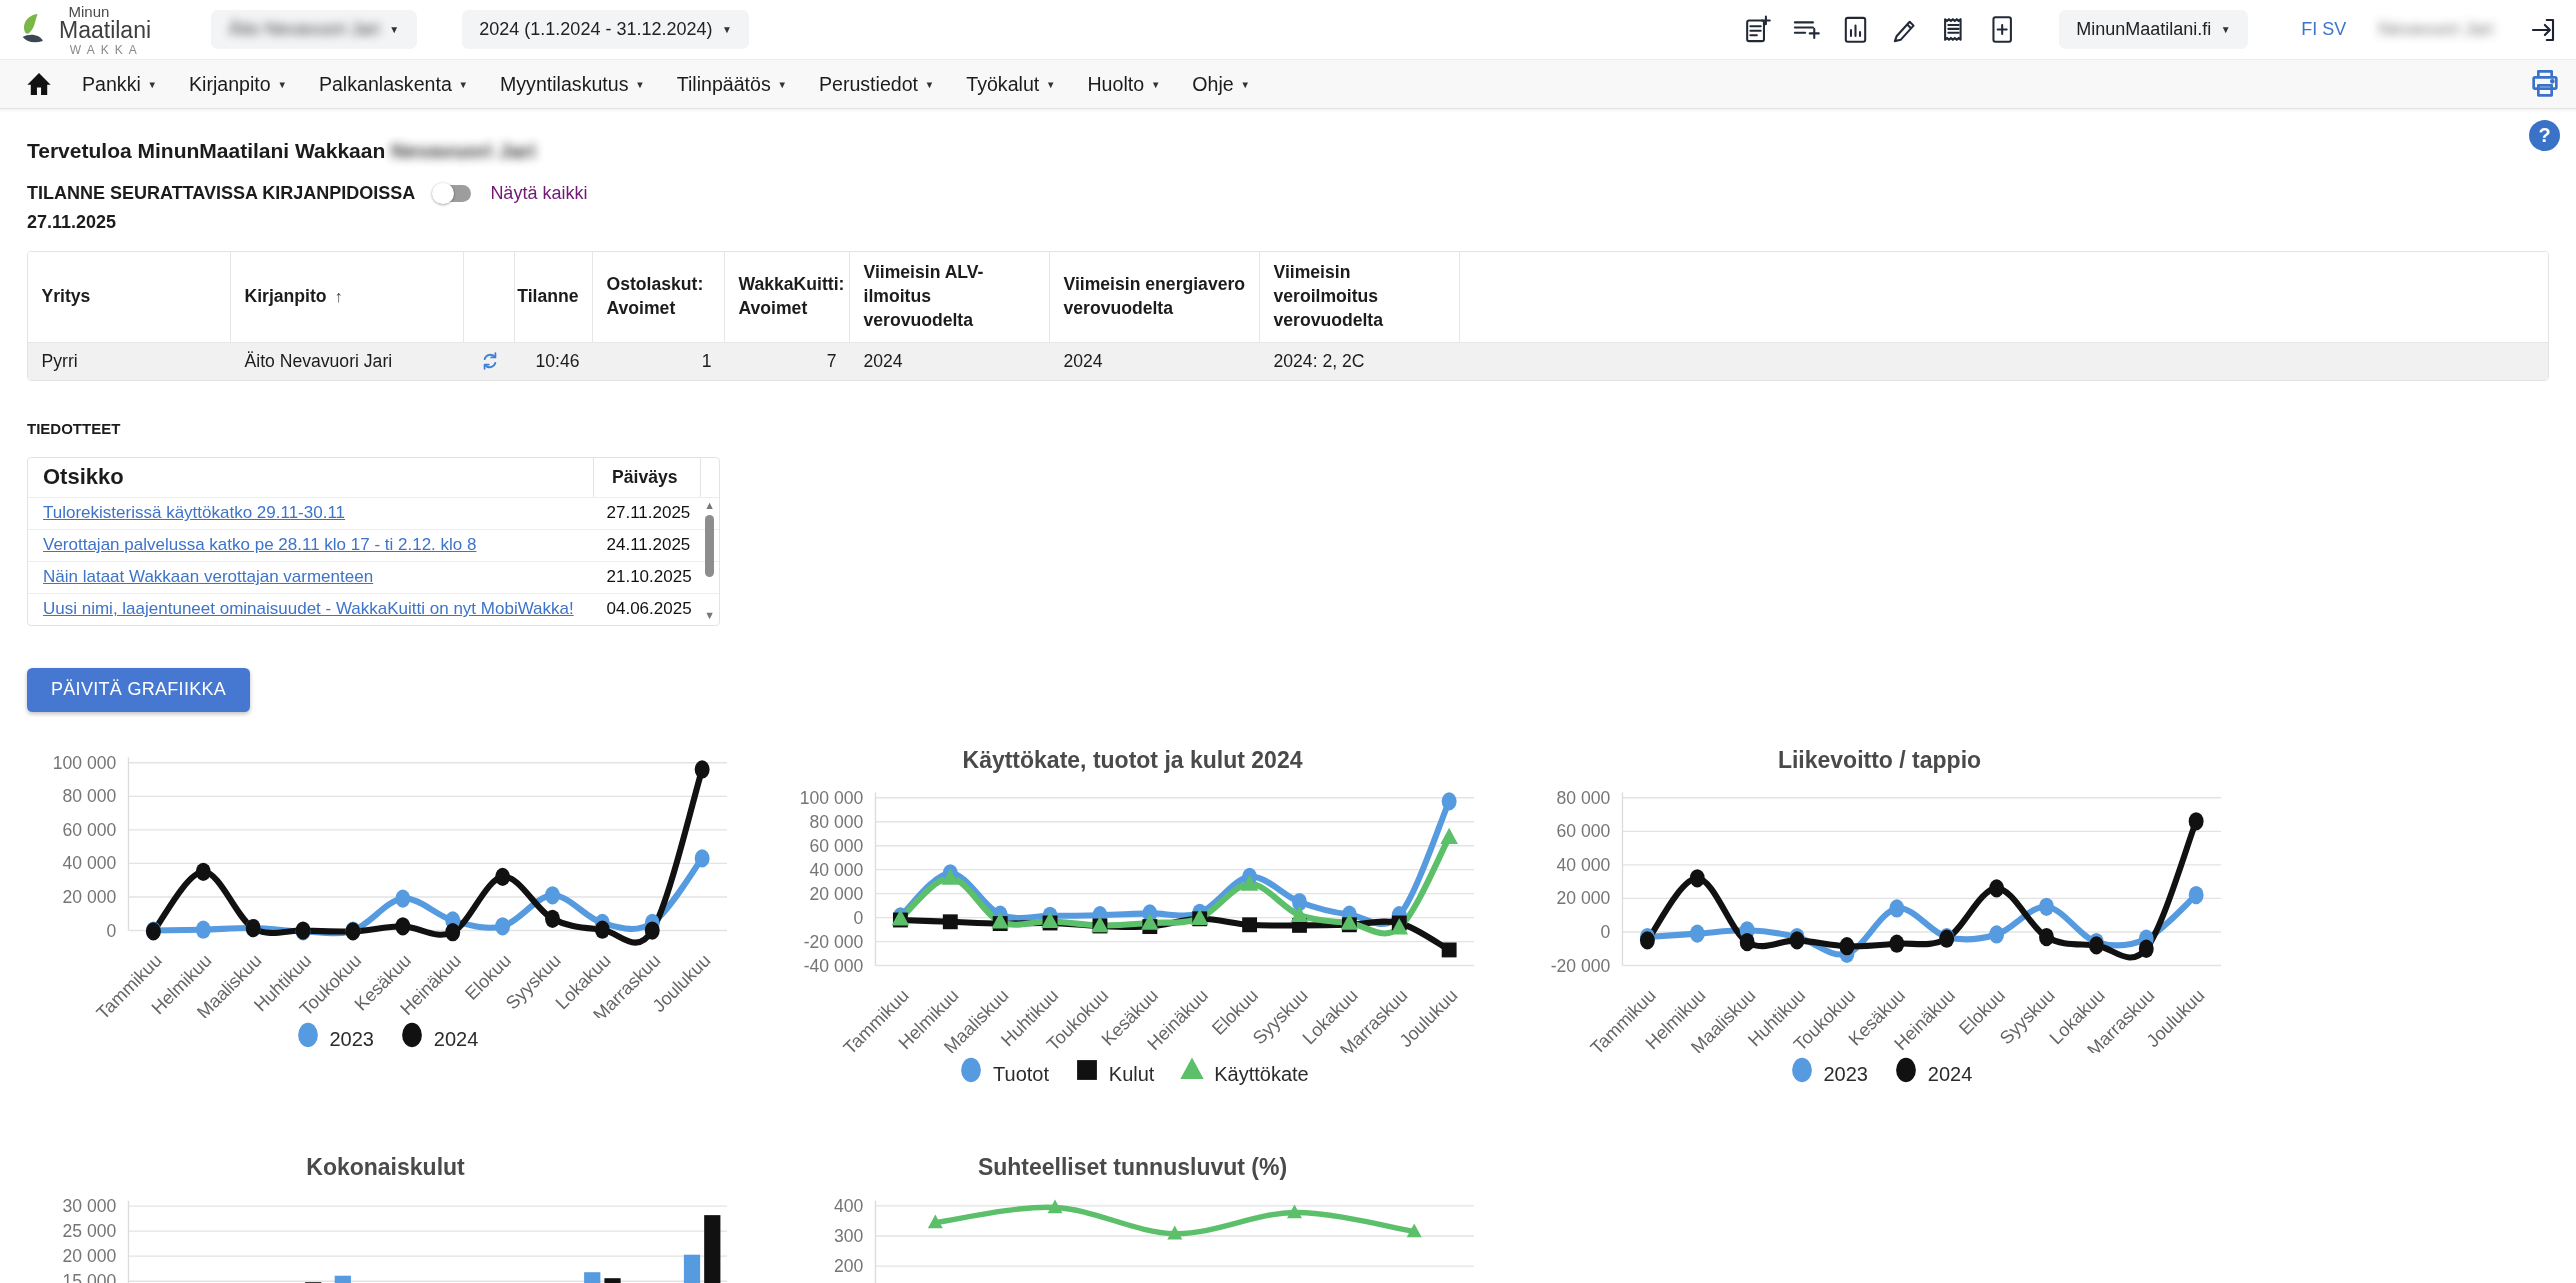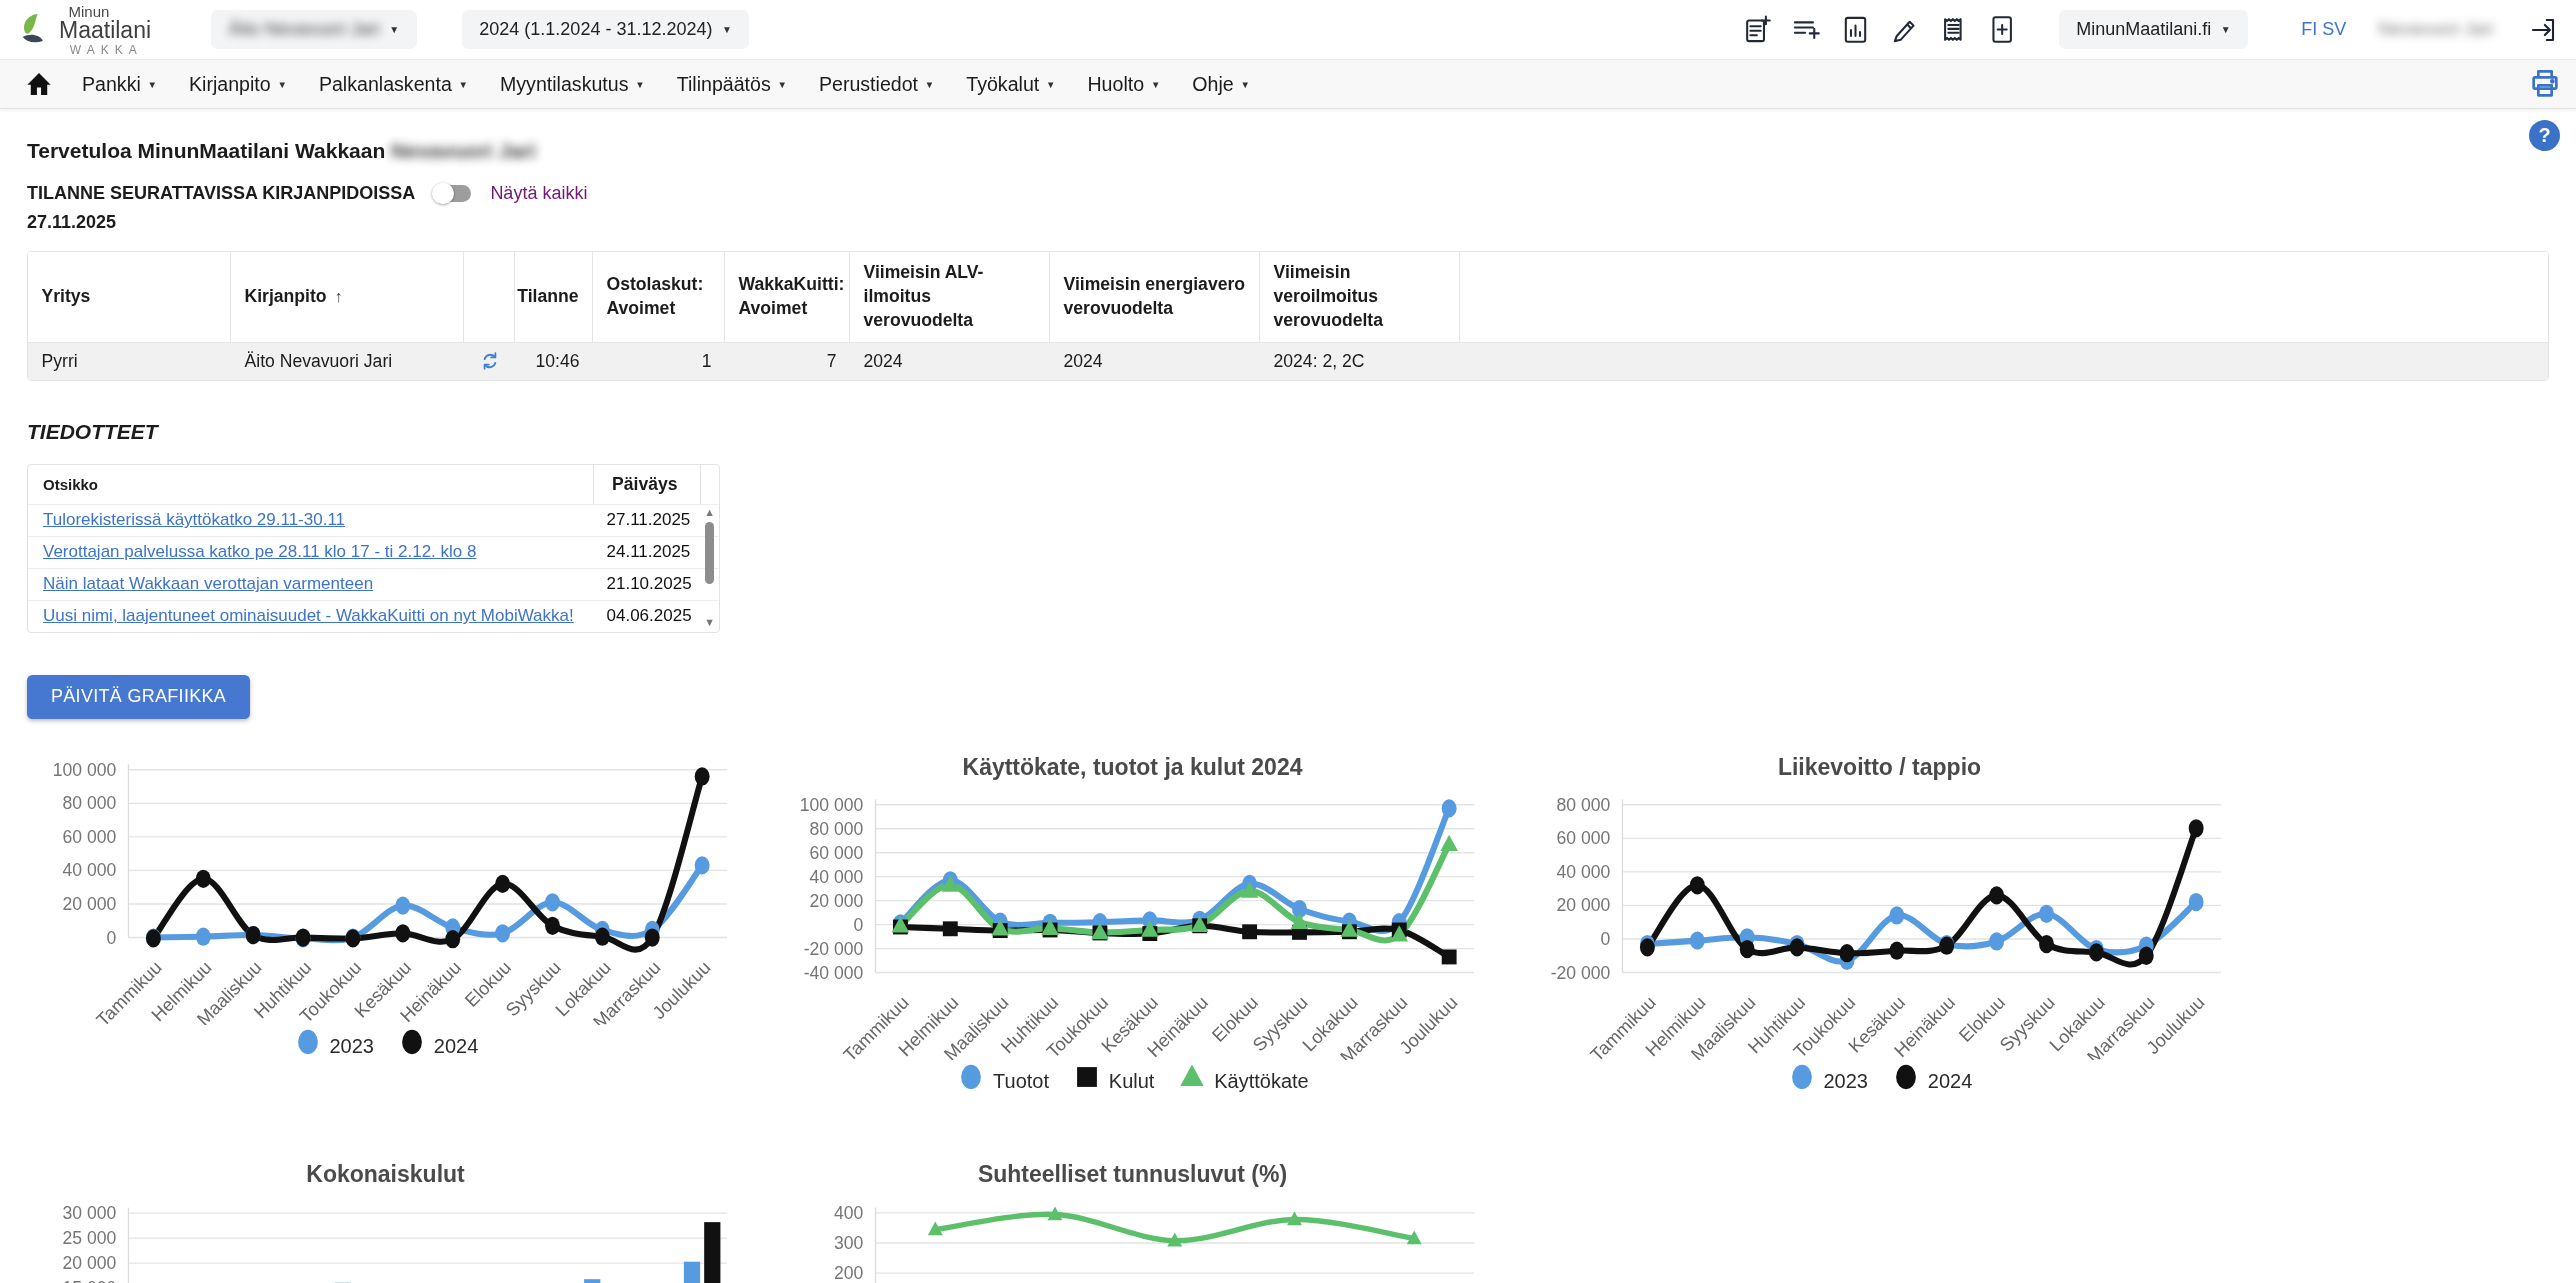--- a/index.html
+++ b/index.html
@@ -61,25 +61,25 @@
   .st-hcell:last-child { border-right:none; }
   .st-hcell.r { justify-content:flex-end; text-align:right; }
   .st-row { display:flex; background:#f1f1f2; border-top:0.7px solid #e6e6e6; height:38px; align-items:center; }
   .st-cell { padding:0 13.5px; font-size:17.6px; display:flex; align-items:center; }
   .st-cell.r { justify-content:flex-end; }
   .st-cell.c { justify-content:center; }
   .sort-ic { margin-left:8px; font-size:16px; color:#444; }
   .refresh-ic svg { width:24px; height:24px; display:block; cursor:pointer; }
 
   
-  .news-heading { margin-top:39px; font-size:21px; font-weight:bold;font-style:italic; }
+  .news-heading { margin-top:39px; font-size:15px; font-weight:bold; }
   .news-panel { position:relative; margin-top:20px; width:693px; border:0.7px solid #e3e3e3;
     border-radius:4px; }
   .news-head { display:flex; height:39px; align-items:center; }
-  .nh-title { flex:1; padding-left:15px; font-size:15px; font-weight:bold; }
+  .nh-title { flex:1; padding-left:15px; font-size:22px; font-weight:bold; }
   .nh-date { width:107px; padding-left:18px; font-size:17.6px; font-weight:bold;
     border-left:0.7px solid #e3e3e3; align-self:stretch; display:flex; align-items:center; }
   .nh-gap { width:19px; border-left:0.7px solid #e3e3e3; align-self:stretch; }
   .news-row { display:flex; height:32px; align-items:center; border-top:0.7px solid #ededed; }
   .nr-title { flex:1; padding-left:15px; font-size:17px; white-space:nowrap; overflow:hidden; }
   .nr-title a { color:#3d74ca; text-decoration:underline; cursor:pointer; }
   .nr-date { width:107px; padding-left:13.5px; font-size:17px; color:#111; }
   .nr-gap { width:19px; }
   .news-scroll { position:absolute; right:2.7px; top:42px; bottom:4px; width:13.5px;
     display:flex; flex-direction:column; align-items:center; }

